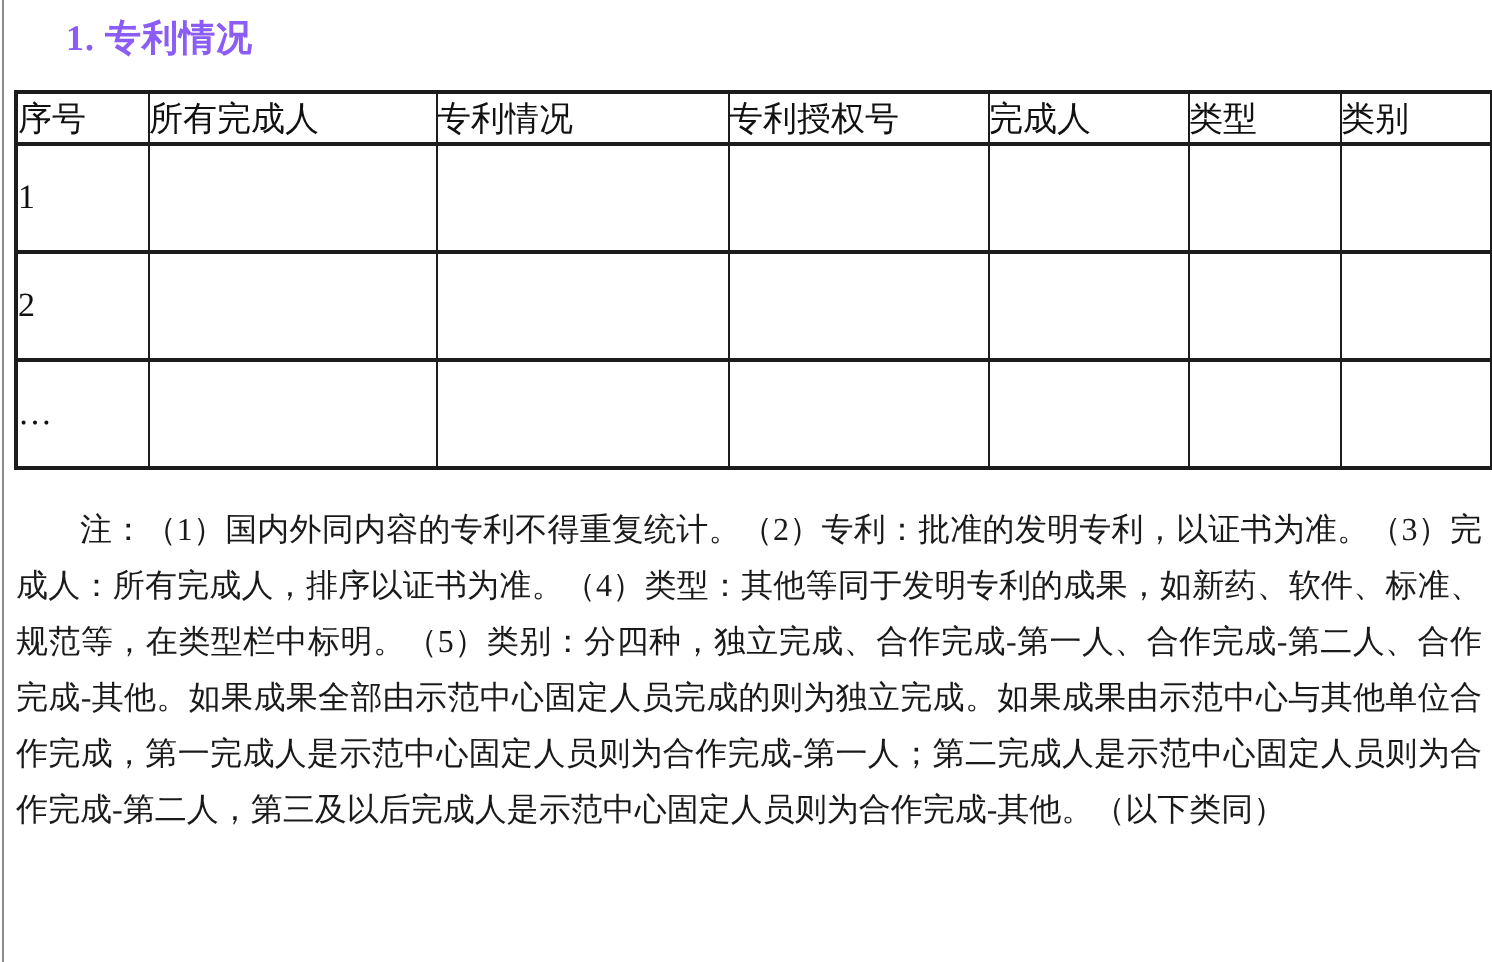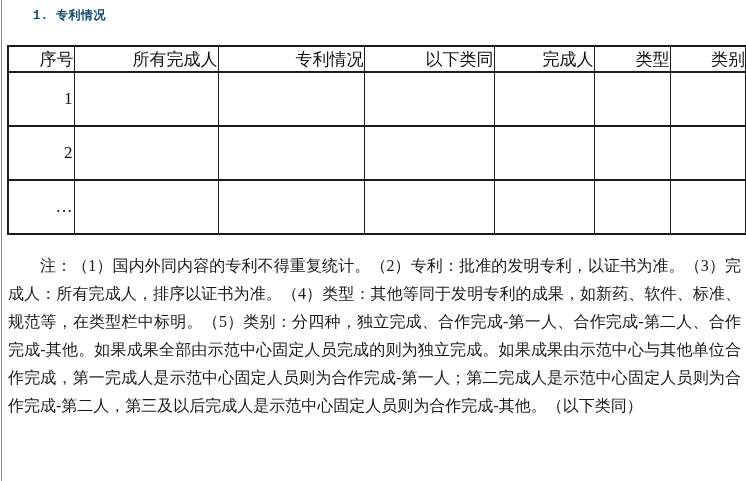--- a/index.html
+++ b/index.html
@@ -21,44 +21,44 @@
       left: 1px;
       top: 0;
       width: 1px;
       height: 481px;
       background: #8a8a8a;
     }
     .section-title {
       position: absolute;
       left: 33px;
       top: 7px;
-      font-family: Liberation Mono, monospace;
+      font-family: Liberation Serif, serif;
       font-weight: bold;
-      font-size: 12px;
+      font-size: 18px;
       letter-spacing: 0.5px;
-      color: #0c4a6e;
+      color: #8b5cf6;
       white-space: nowrap;
     }
     table.patent-table {
       position: absolute;
       left: 7px;
       top: 45px;
       width: 738px;
       border-collapse: collapse;
       table-layout: fixed;
       border: 2px solid #1c1c1c;
     }
     table.patent-table th,
     table.patent-table td {
       border-top: 2px solid #1c1c1c;
       border-bottom: 2px solid #1c1c1c;
       border-left: 1px solid #1c1c1c;
       border-right: 1px solid #1c1c1c;
       padding: 0;
-      text-align: right;
+      text-align: left;
       vertical-align: middle;
       overflow: hidden;
     }
     table.patent-table th {
       height: 26px;
       font-family: "Liberation Sans", sans-serif;
       font-weight: normal;
       font-size: 17px;
       color: #111111;
     }
@@ -100,21 +100,21 @@
     <col style="width:130px">
     <col style="width:100px">
     <col style="width:76px">
     <col style="width:76px">
   </colgroup>
   <thead>
     <tr>
       <th>序号</th>
       <th>所有完成人</th>
       <th>专利情况</th>
-      <th>以下类同</th>
+      <th>专利授权号</th>
       <th>完成人</th>
       <th>类型</th>
       <th>类别</th>
     </tr>
   </thead>
   <tbody>
     <tr>
       <td class="row-index-cell">1</td>
       <td></td>
       <td></td>

